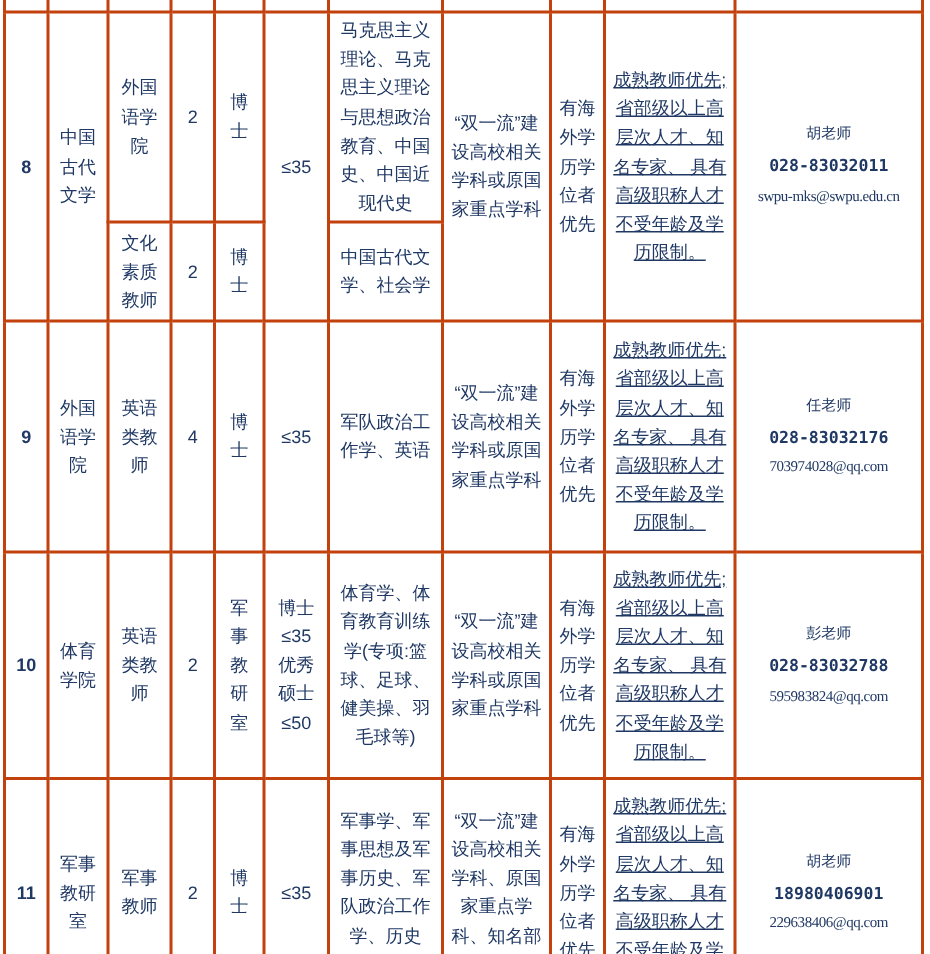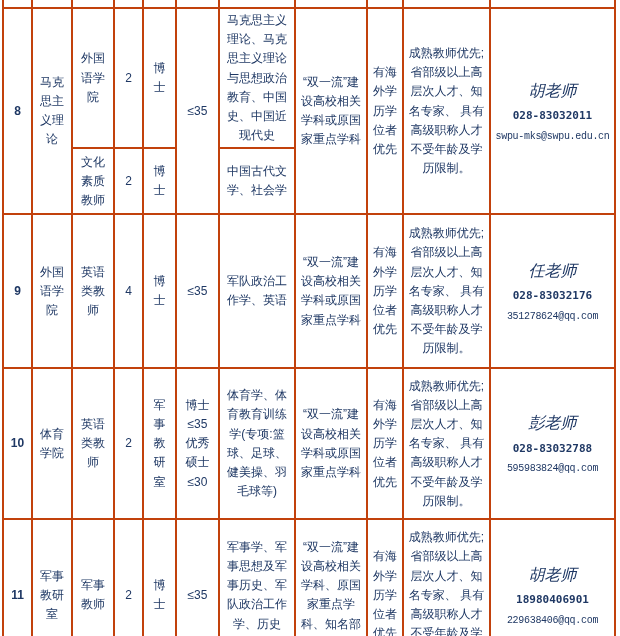--- a/index.html
+++ b/index.html
@@ -21,25 +21,25 @@
   tr.r9 td{height:148px;}
   tr.r10 td{height:145px;}
   tr.r11 td{height:146px;}
   .num{font-weight:bold;font-size:12px;}
   .cnt{font-size:11px;}
   .w2{display:inline-block;width:26px;text-align:center;word-break:break-all;}
   .w1{display:inline-block;width:14px;word-break:break-all;}
   .w-age{display:inline-block;width:30px;text-align:center;word-break:break-all;}
   td.majors{line-height:1.6;padding:2px 3px;}
   td.school{line-height:1.65;padding:2px 3px;}
-  td.notes{text-align:left;line-height:1.58;padding:3px 5px;}
+  td.notes{text-align:left;line-height:1.58;padding:3px 5px;text-decoration:underline;}
   td.contact{padding:2px 3px;}
-  .c-name{font-size:16px;margin-bottom:4px;font-style:italic;}
+  .c-name{font-size:10px;margin-bottom:4px;}
   .c-phone{font-family:"DejaVu Sans Mono","Liberation Mono",monospace;font-size:11px;white-space:nowrap;margin-bottom:4px;font-weight:bold;}
-  .c-email{font-family:Liberation Mono, monospace;font-size:10px;letter-spacing:-0.3px;white-space:nowrap;}
+  .c-email{font-family:Liberation Serif, serif;font-size:10px;letter-spacing:-0.3px;white-space:nowrap;}
 </style>
 </head>
 <body>
 
 <div class="page">
   <table class="tbl">
     <colgroup>
       <col style="width:29px">
         <col style="width:40px">
         <col style="width:42px">
@@ -63,21 +63,21 @@
           <td></td>
       <td></td>
           <td></td>
       <td></td>
           <td></td>
       <td></td>
     </tr>
 
     <tr class="r8a">
       <td rowspan="2" class="num">8</td>
-      <td rowspan="2"><span class="w2">马克思主义理论</span></td>
+      <td rowspan="2"><span class="w2">中国古代文学</span></td>
       <td><span class="w2">外国语学院</span></td>
       <td class="cnt">2</td>
       <td><span class="w1">博士</span></td>
       <td rowspan="2">≤35</td>
       <td class="majors">马克思主义理论、马克思主义理论与思想政治教育、中国史、中国近现代史</td>
       <td rowspan="2" class="school">“双一流”建设高校相关学科或原国家重点学科</td>
       <td rowspan="2"><span class="w2">有海外学历学位者优先</span></td>
       <td rowspan="2" class="notes">成熟教师优先;省部级以上高层次人才、知名专家、 具有高级职称人才不受年龄及学历限制。</td>
       <td rowspan="2" class="contact">
         <div class="c-name">胡老师</div>
@@ -100,31 +100,31 @@
       <td class="cnt">4</td>
       <td><span class="w1">博士</span></td>
       <td>≤35</td>
       <td class="majors">军队政治工作学、英语</td>
       <td class="school">“双一流”建设高校相关学科或原国家重点学科</td>
       <td><span class="w2">有海外学历学位者优先</span></td>
       <td class="notes">成熟教师优先;省部级以上高层次人才、知名专家、 具有高级职称人才不受年龄及学历限制。</td>
       <td class="contact">
         <div class="c-name">任老师</div>
         <div class="c-phone">028-83032176</div>
-        <div class="c-email">351278624@qq.com</div>
+        <div class="c-email">703974028@qq.com</div>
       </td>
     </tr>
 
     <tr class="r10">
       <td class="num">10</td>
       <td><span class="w2">体育学院</span></td>
       <td><span class="w2">英语类教师</span></td>
       <td class="cnt">2</td>
       <td><span class="w1">军事教研室</span></td>
-      <td><span class="w-age">博士≤35优秀硕士≤30</span></td>
+      <td><span class="w-age">博士≤35优秀硕士≤50</span></td>
       <td class="majors">体育学、体育教育训练学(专项:篮球、足球、健美操、羽毛球等)</td>
       <td class="school">“双一流”建设高校相关学科或原国家重点学科</td>
       <td><span class="w2">有海外学历学位者优先</span></td>
       <td class="notes">成熟教师优先;省部级以上高层次人才、知名专家、 具有高级职称人才不受年龄及学历限制。</td>
       <td class="contact">
         <div class="c-name">彭老师</div>
         <div class="c-phone">028-83032788</div>
         <div class="c-email">595983824@qq.com</div>
       </td>
     </tr>

